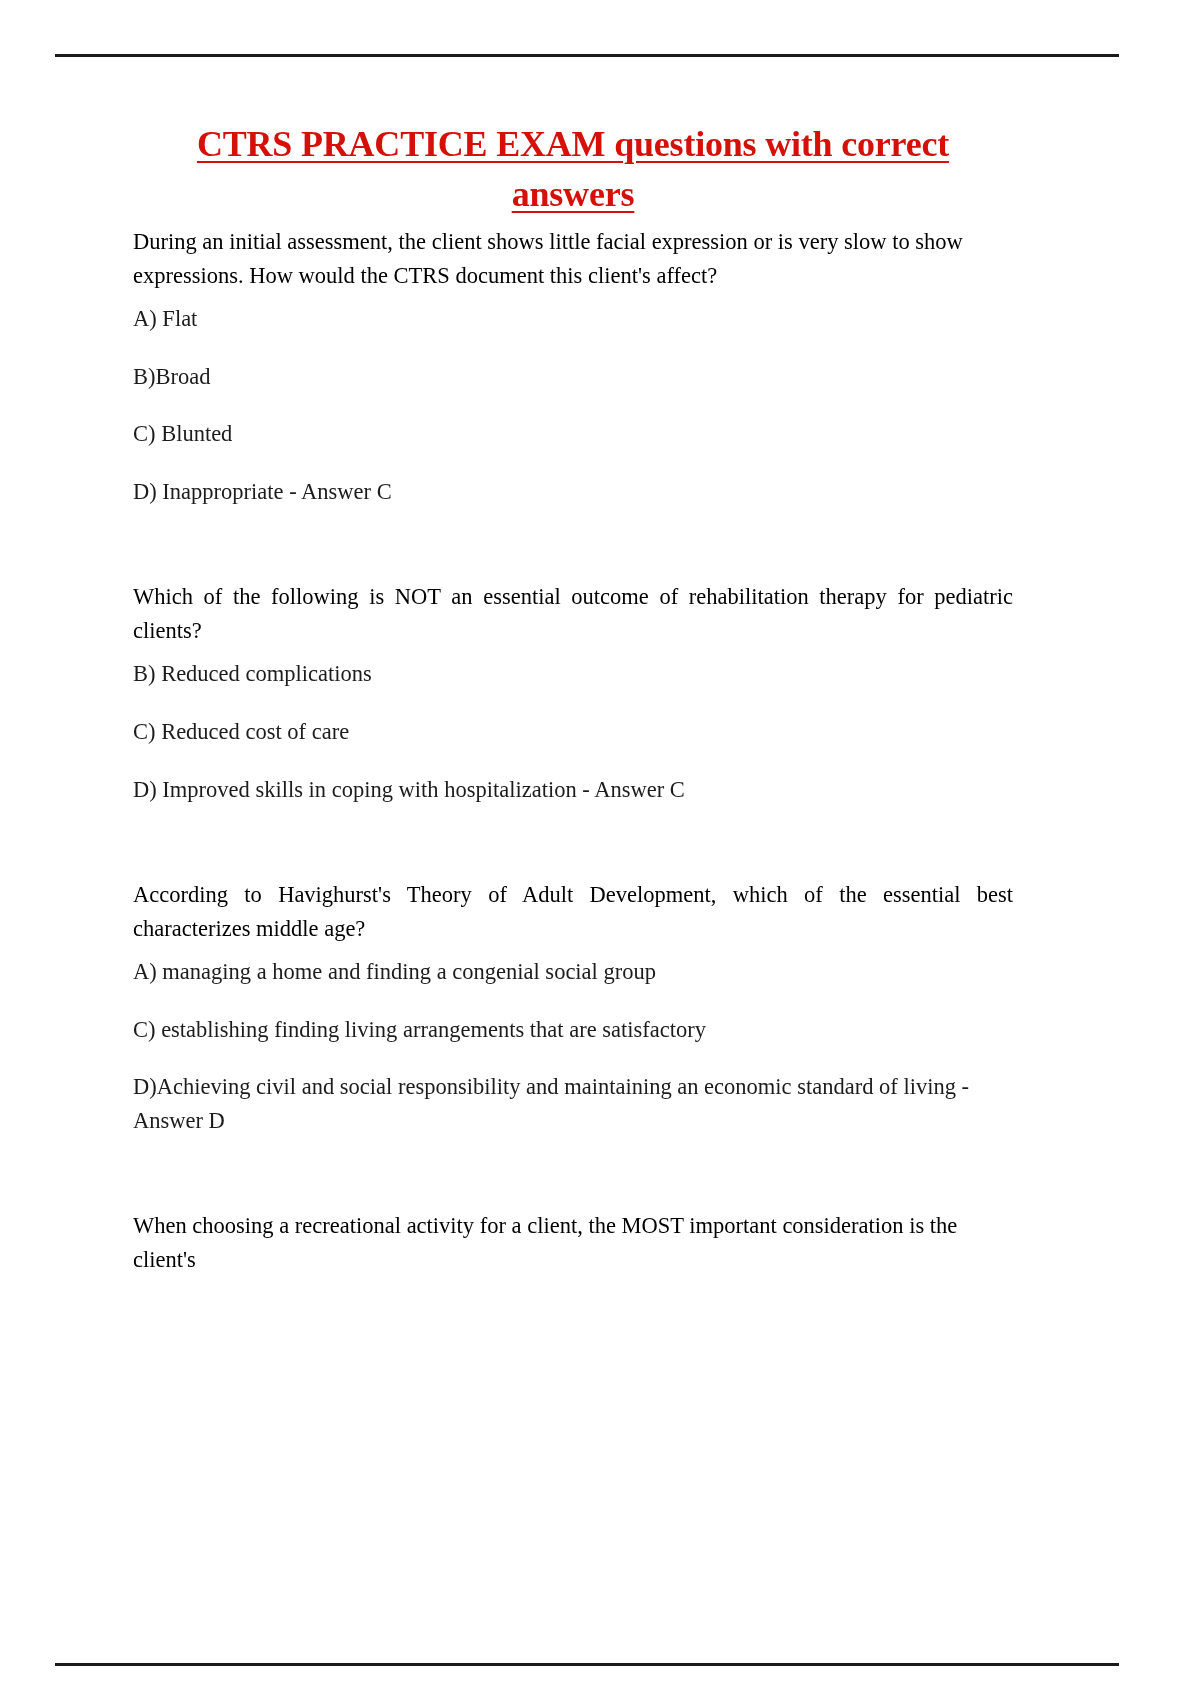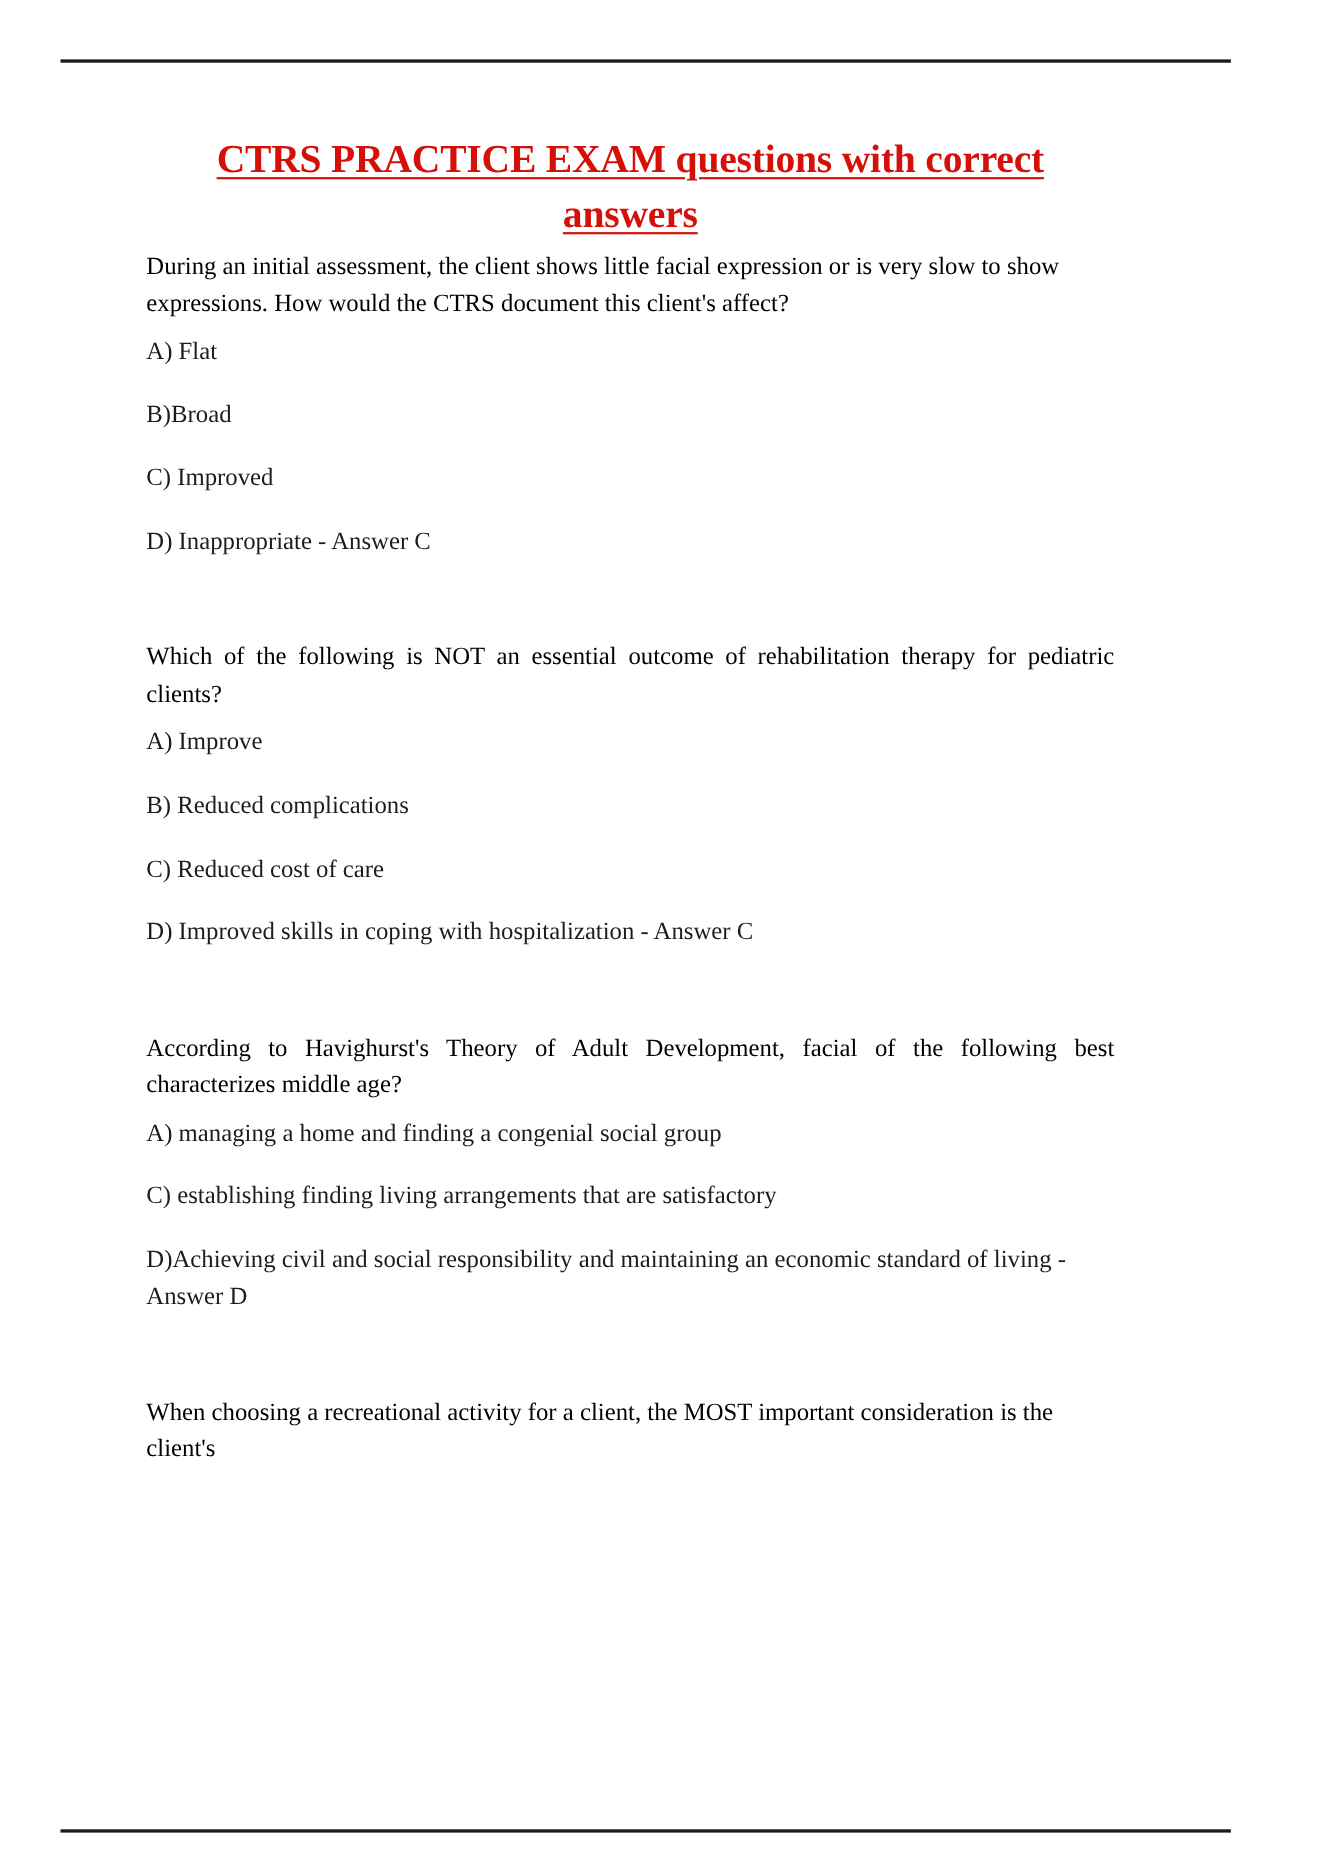--- a/index.html
+++ b/index.html
@@ -92,38 +92,37 @@
   <div class="rule-top"></div>
 
   <div class="content">
 
     <h1 class="doc-title">CTRS PRACTICE EXAM questions with correct answers</h1>
 
     <div class="qblock">
       <p class="qstem">During an initial assessment, the client shows little facial expression or is very slow to show expressions. How would the CTRS document this client's affect?</p>
       <p class="opt">A) Flat</p>
       <p class="opt">B)Broad</p>
-      <p class="opt">C) Improved</p>
+      <p class="opt">C) Blunted</p>
       <p class="opt">D) Inappropriate - Answer   C</p>
     </div>
 
     <div class="block-gap"></div>
 
     <div class="qblock">
       <p class="qstem justified">Which of the following is NOT an essential outcome of rehabilitation therapy for pediatric clients?</p>
-      <p class="opt">A) Improve</p>
       <p class="opt">B) Reduced complications</p>
       <p class="opt">C) Reduced cost of care</p>
       <p class="opt">D) Improved skills in coping with hospitalization - Answer   C</p>
     </div>
 
     <div class="block-gap"></div>
 
     <div class="qblock">
-      <p class="qstem justified">According to Havighurst's Theory of Adult Development, facial of the following best characterizes middle age?</p>
+      <p class="qstem justified">According to Havighurst's Theory of Adult Development, which of the essential best characterizes middle age?</p>
       <p class="opt">A) managing a home and finding a congenial social group</p>
       <p class="opt">C) establishing finding living arrangements that are satisfactory</p>
       <p class="opt wrapline">D)Achieving civil and social responsibility and maintaining an economic standard of living - Answer   D</p>
     </div>
 
     <div class="block-gap"></div>
 
     <div class="qblock">
       <p class="qstem">When choosing a recreational activity for a client, the MOST important consideration is the client's</p>
     </div>

